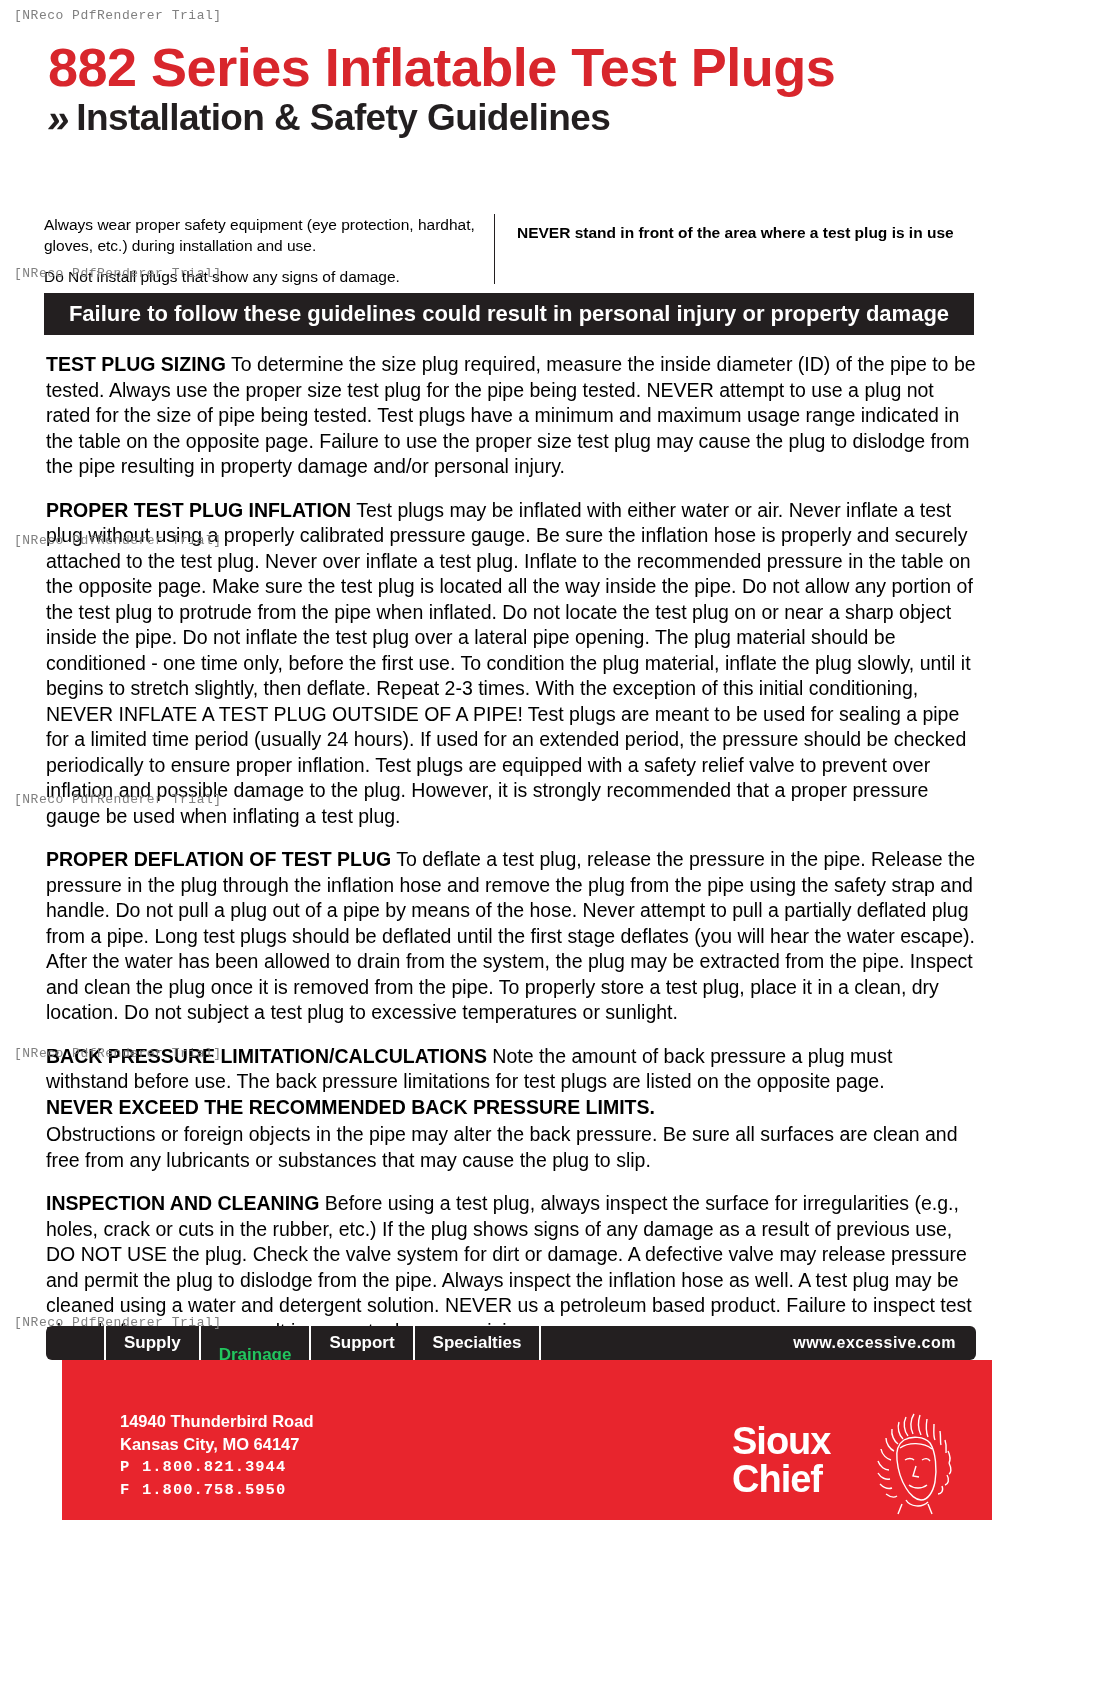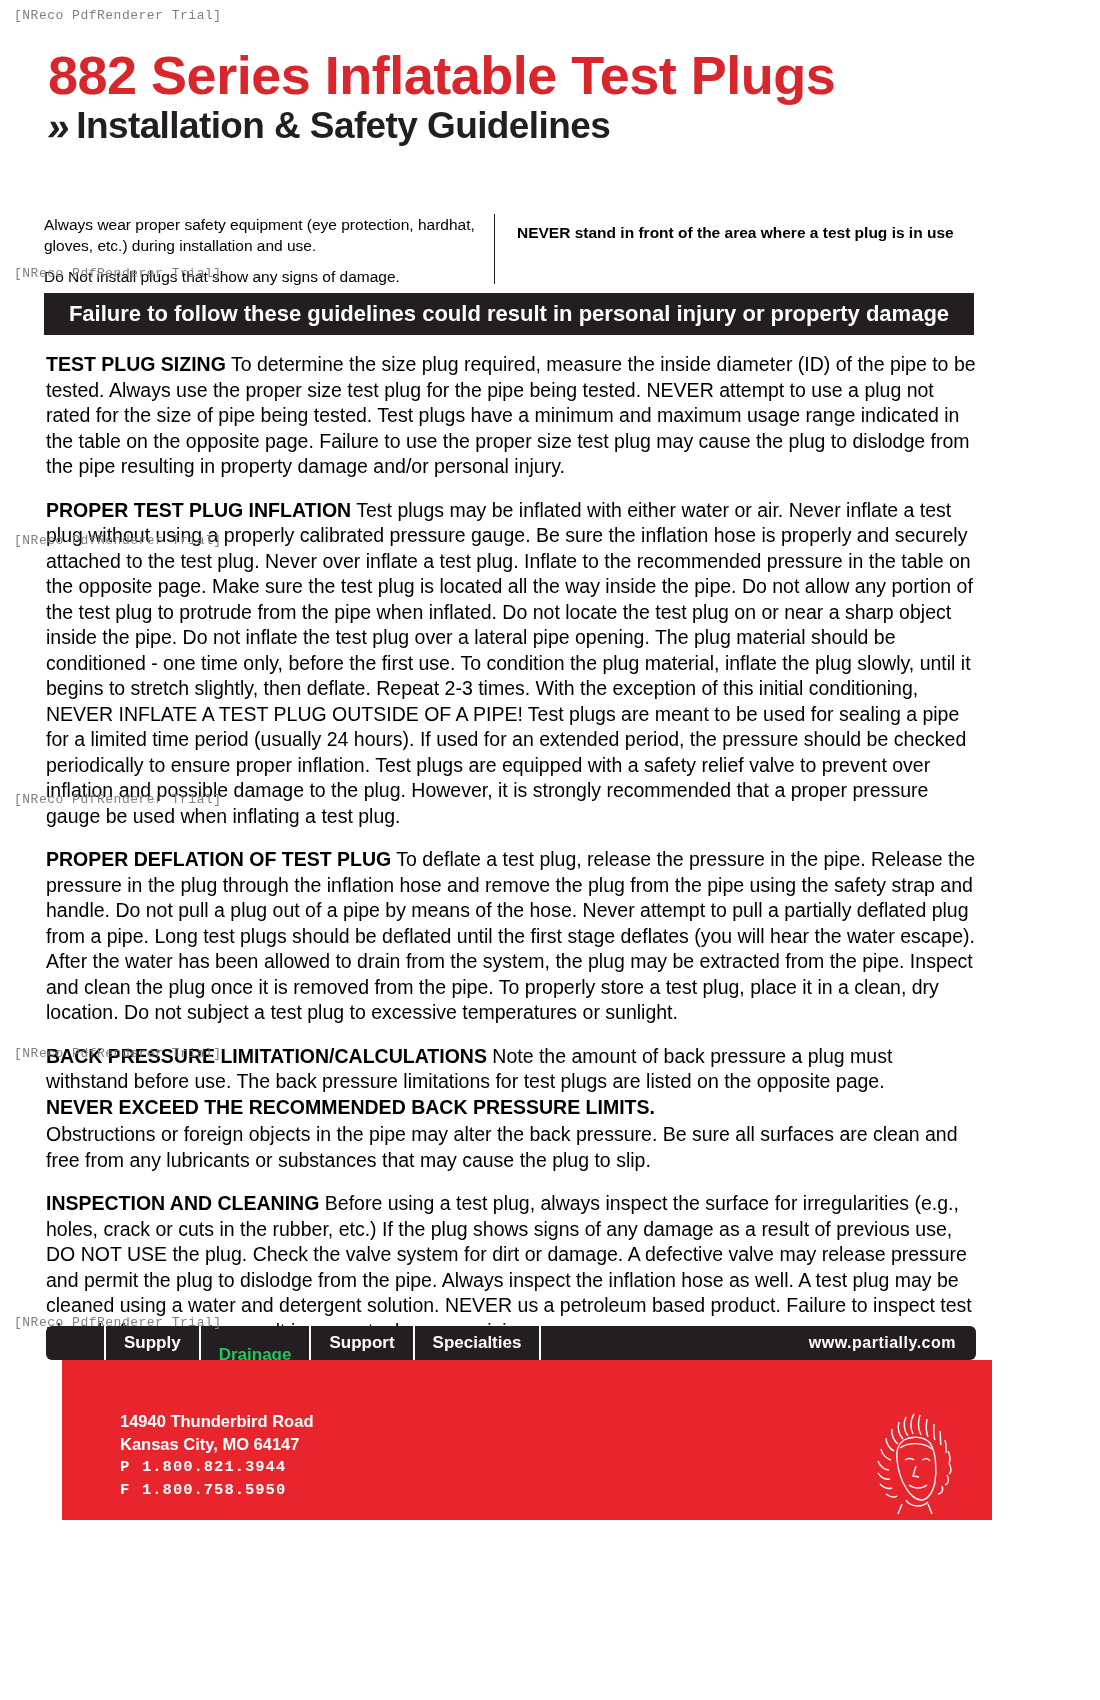--- a/index.html
+++ b/index.html
@@ -32,21 +32,21 @@
     position: absolute;
     left: 0; top: 0;
     width: 1100px;
     height: 1700px;
   }
 
   
   .title-block {
     position: absolute;
     left: 48px;
-    top: 46px;
+    top: 38px;
     width: 1010px;
   }
   .main-title {
     font-family: "Liberation Sans", sans-serif;
     font-weight: bold;
     font-size: 54px;
     line-height: 58px;
     color: #D8262C;
     letter-spacing: -0.5px;
     margin: 0;
@@ -300,32 +300,36 @@
   </div>
 
   <div class="footer">
     <div class="tabbar">
       <div class="tabs">
         <div class="tab">Supply</div>
         <div class="tab active">Drainage</div>
         <div class="tab">Support</div>
         <div class="tab">Specialties</div>
       </div>
-      <div class="footer-url">www.partially.com</div>
+      <div class="footer-url">www.excessive.com</div>
     </div>
 
     <div class="redbox">
       <div class="address">
         <div>14940 Thunderbird Road</div>
         <div>Kansas City, MO 64147</div>
         <div class="mono"><span class="lbl">P</span><span>1.800.821.3944</span></div>
         <div class="mono"><span class="lbl">F</span><span>1.800.758.5950</span></div>
       </div>
 
       <div class="logo">
+        <div class="logo-text">
+          <div>Sioux</div>
+          <div>Chief</div>
+        </div>
         <svg class="logo-mark" viewBox="0 0 96 108">
           <g fill="none" stroke="#ffffff" stroke-width="1.4">
             <path d="M48 6 C44 12 44 20 47 26"></path>
             <path d="M54 7 C52 13 52 21 55 27"></path>
             <path d="M40 9 C37 15 38 23 42 28"></path>
             <path d="M61 11 C60 17 60 24 62 29"></path>
             <path d="M33 14 C31 20 33 27 37 31"></path>
             <path d="M68 16 C68 22 67 28 69 32"></path>
             <path d="M26 21 C25 27 28 33 32 36"></path>
             <path d="M74 23 C75 29 74 34 75 37"></path>

